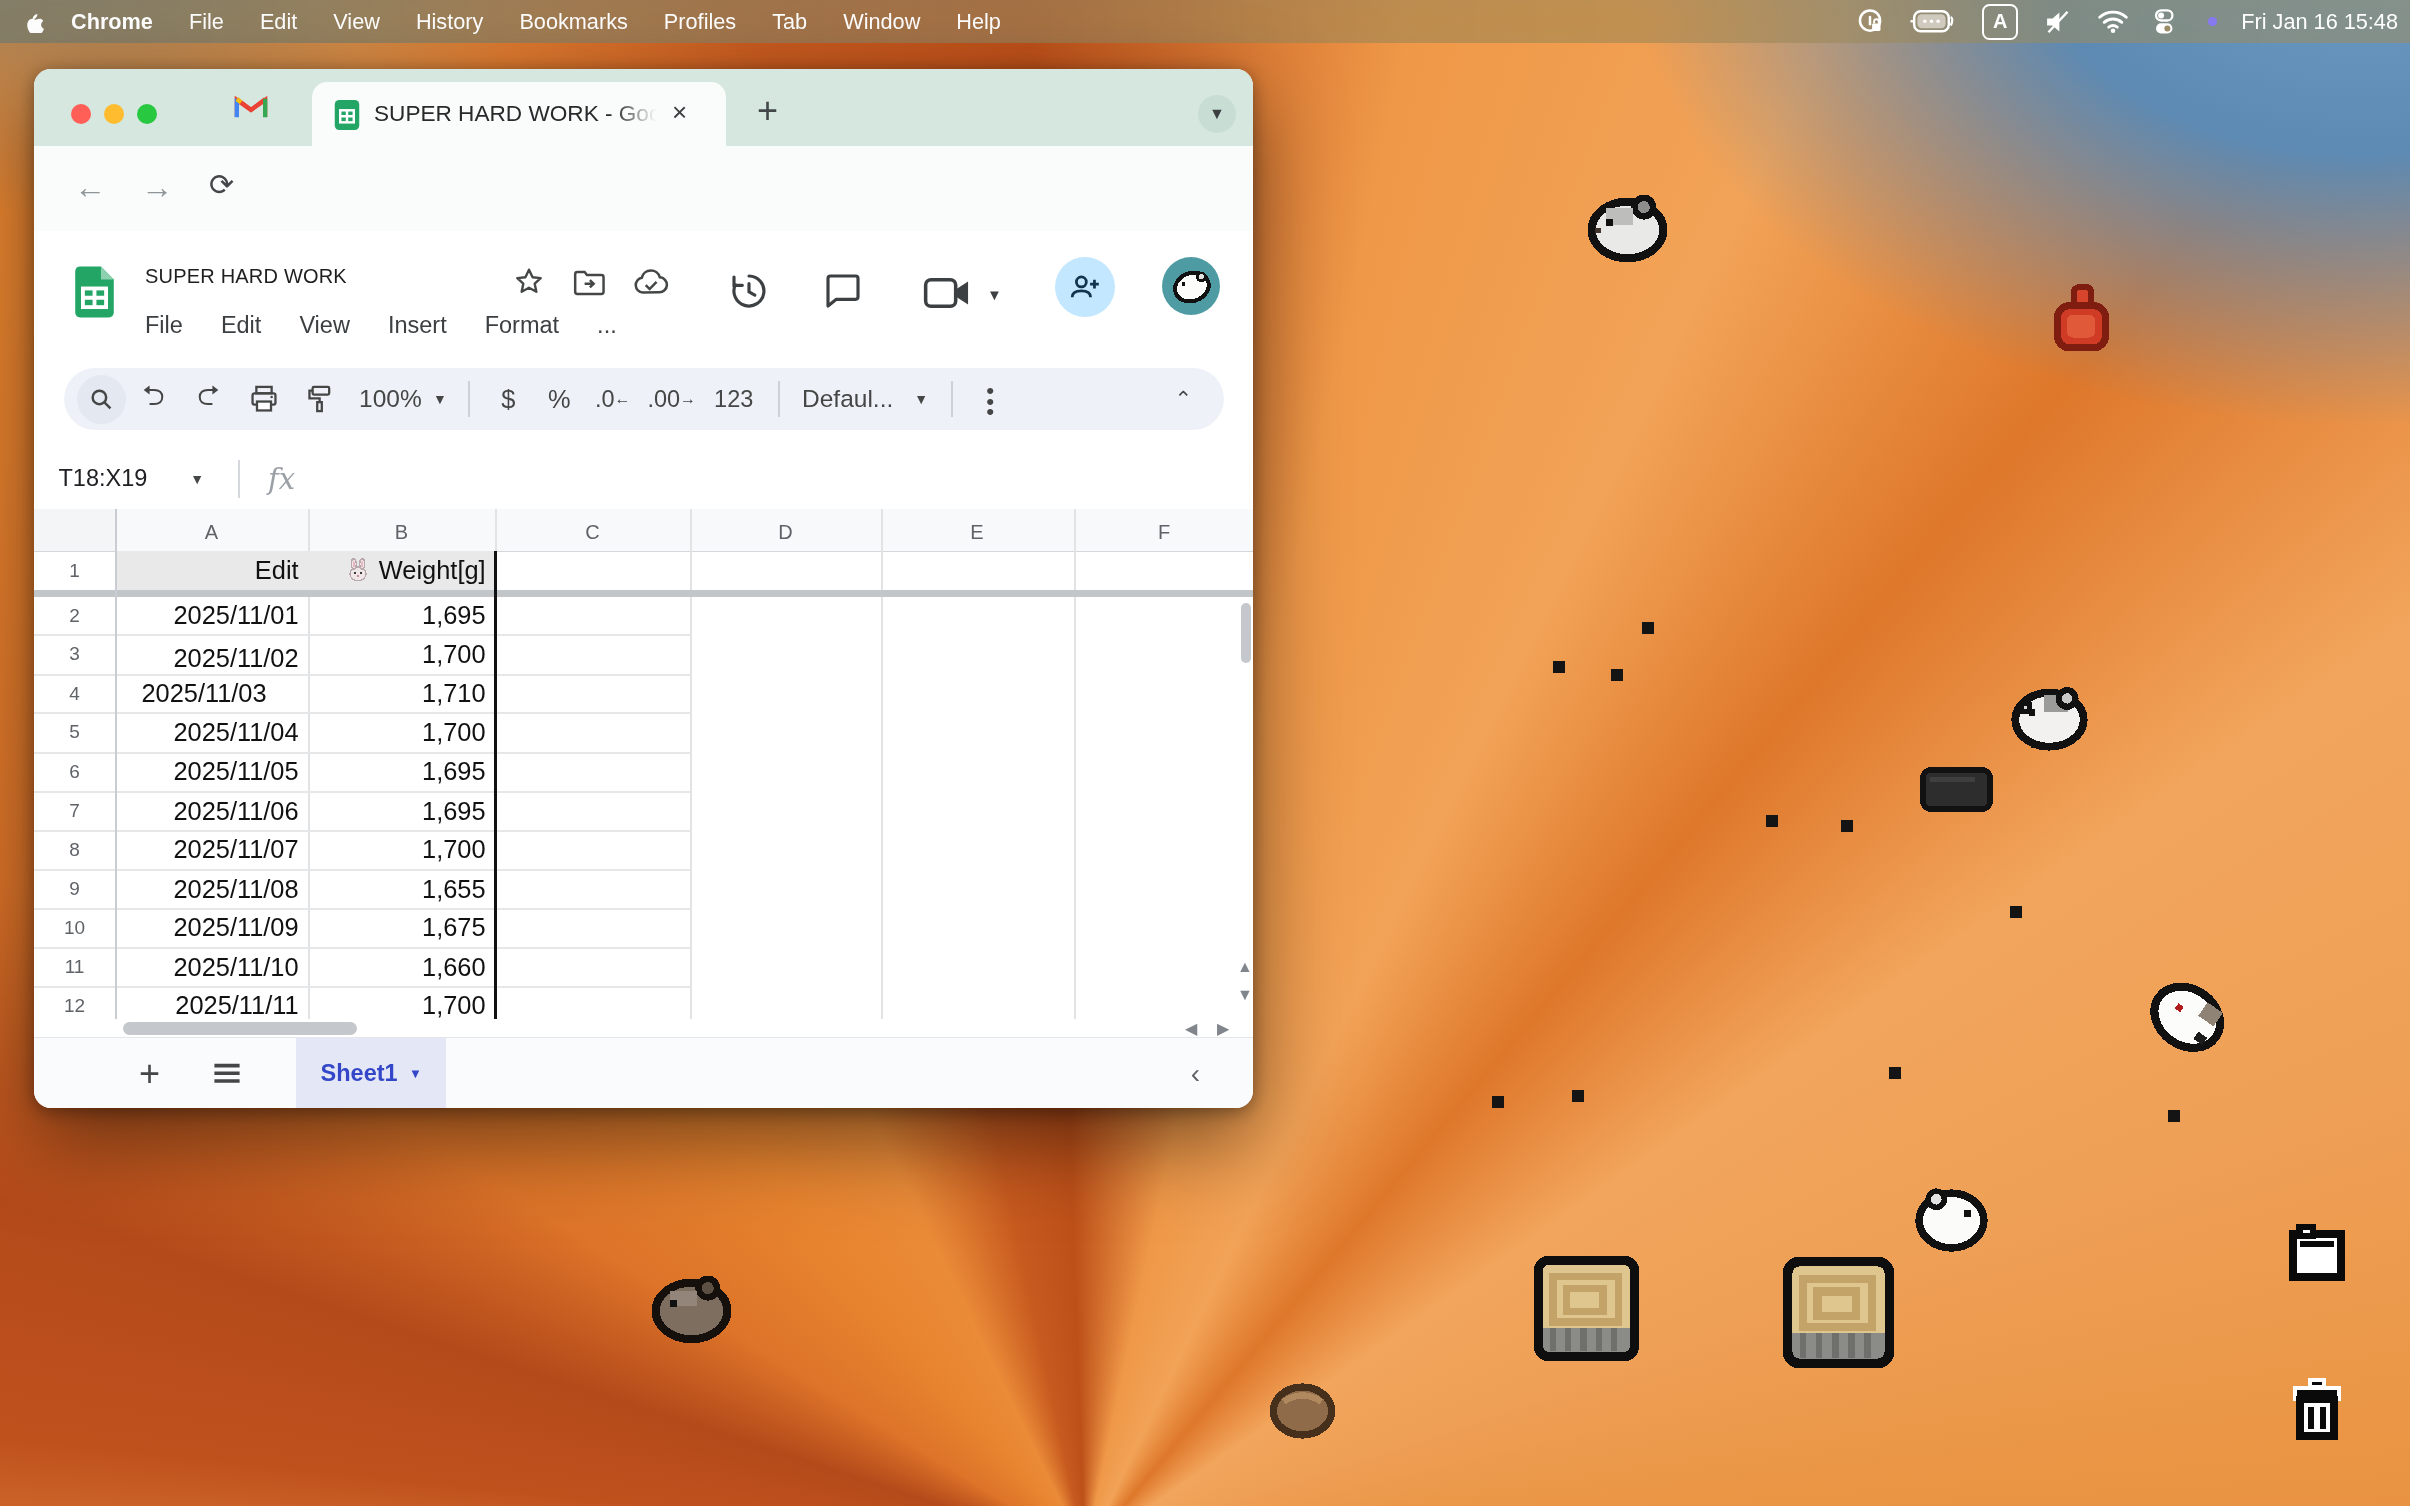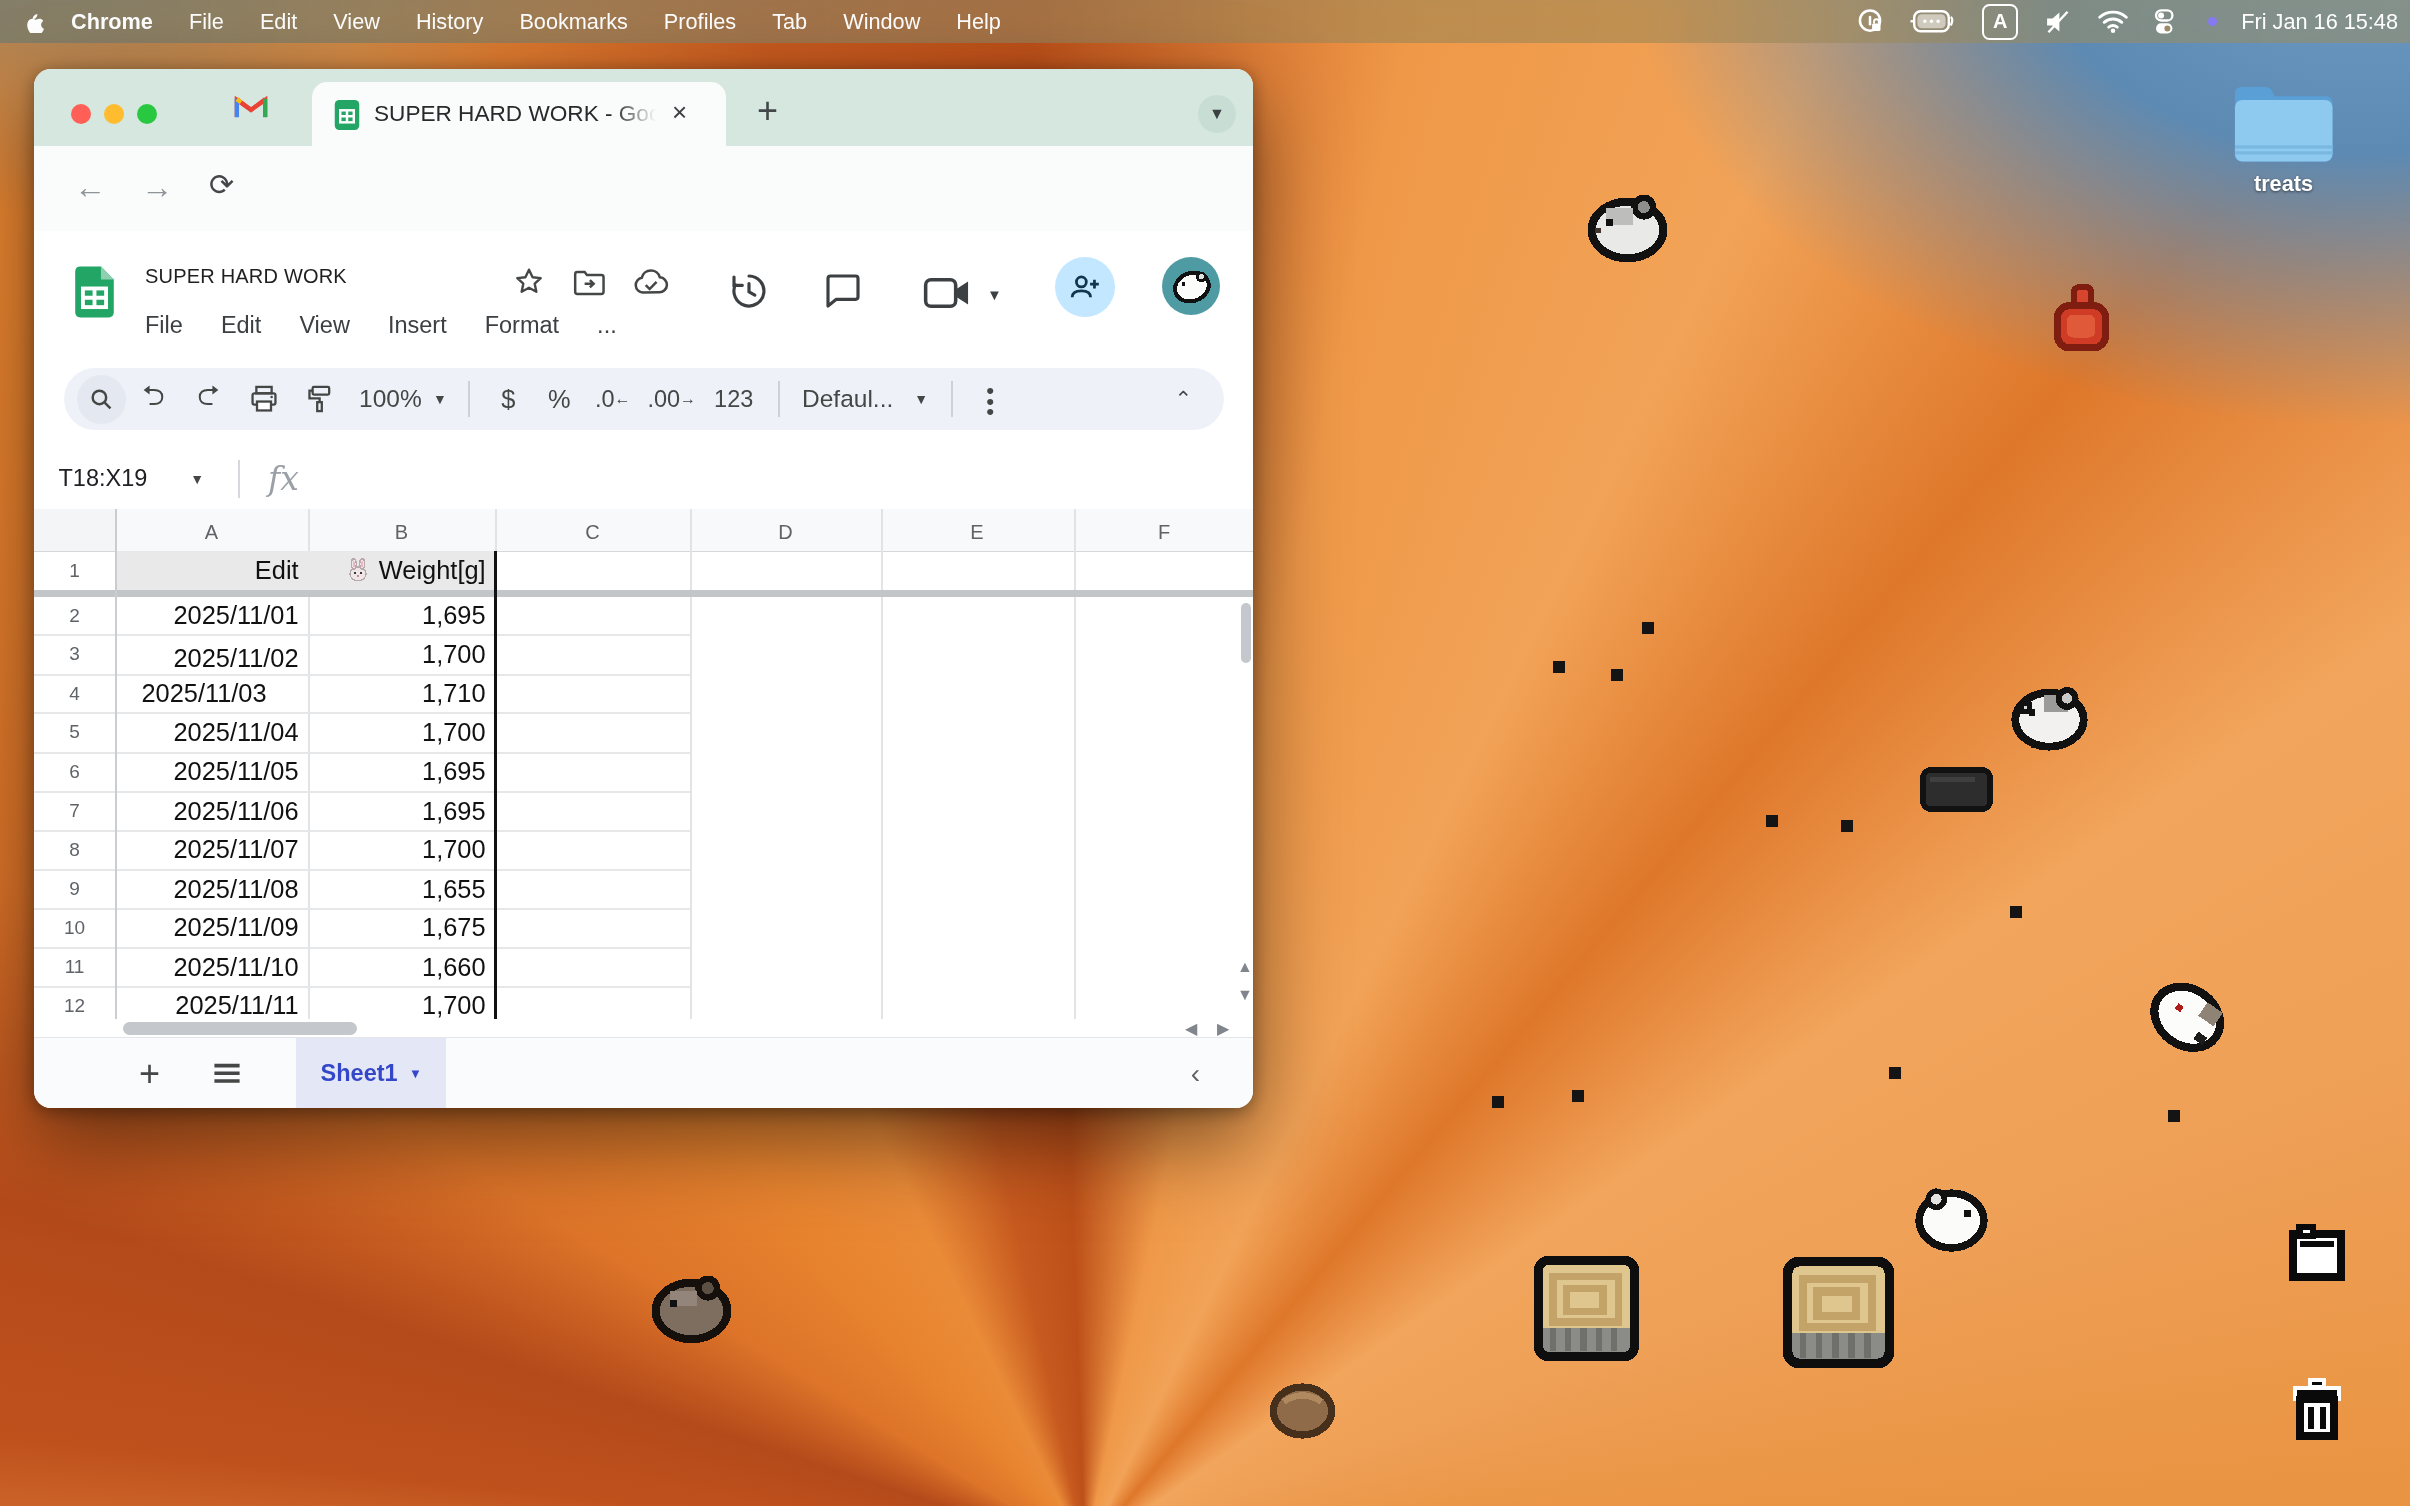--- a/index.html
+++ b/index.html
@@ -173,29 +173,20 @@
     <rect x="2.6" y="0.4" width="2.6" height="1.8" fill="#fff" stroke="#0a0a0a" stroke-width="1.2"></rect>
     <rect x="2.8" y="3.2" width="6.4" height="1.2" fill="#0a0a0a"></rect>
   </svg>
   <svg class="abs px" style="left:2288px;top:1377px" width="58" height="66" viewBox="0 0 11 12">
     <rect x="4.2" y="0.3" width="2.6" height="1.4" fill="#0a0a0a" stroke="#fff" stroke-width="0.7"></rect>
     <rect x="1.4" y="1.8" width="8.2" height="2" fill="#0a0a0a" stroke="#fff" stroke-width="0.8"></rect>
     <rect x="2.2" y="4" width="6.6" height="7" fill="#fff" stroke="#0a0a0a" stroke-width="1.5"></rect>
     <path d="M4.4 5.4 v4.2 M6.6 5.4 v4.2" stroke="#0a0a0a" stroke-width="1.1"></path>
   </svg>
 
-  <div class="abs" style="left:2215px;top:77px;width:137px">
-    <svg width="111" height="94" viewBox="0 0 24 20" style="display:block;margin:0 auto">
-      <path d="M1.5 3.5 q0-1.5 1.5-1.5 h5 q1.2 0 1.6 1 l.5 1 h11 q1.5 0 1.5 1.5 v11 q0 1.6-1.6 1.6 h-18 q-1.5 0-1.5-1.5 z" fill="#5a9fd6"></path>
-      <rect x="1.5" y="4.8" width="21.1" height="13.3" rx="1.6" fill="#8ecaf0"></rect>
-      <rect x="1.5" y="14.6" width="21.1" height="0.7" fill="#7ab8e2"></rect>
-      <rect x="1.5" y="15.9" width="21.1" height="0.7" fill="#7ab8e2"></rect>
-    </svg>
-    <div class="folder-label">treats</div>
-  </div>
 
   <div class="abs menubar">
     <svg width="21" height="24.5" viewBox="0 0 16 19" style="margin:0 9.4px 1.9px 22.6px">
       <path fill="#fff" d="M11 4.6c-.9.1-2 .7-2.6 1.4-.6.6-1.1 1.6-.9 2.6 1 0 2-.6 2.6-1.3.6-.7 1-1.7.9-2.7zM13.9 13c0-2 1.6-2.9 1.7-3-.9-1.4-2.4-1.6-2.9-1.6-1.2-.1-2.4.7-3 .7-.6 0-1.6-.7-2.6-.7-1.3 0-2.6.8-3.3 2-1.4 2.4-.4 6 1 8 .7 1 1.5 2 2.5 2 1 0 1.4-.6 2.6-.6 1.2 0 1.5.6 2.6.6 1.1 0 1.8-1 2.5-2 .8-1.1 1.1-2.2 1.1-2.3-.1 0-2.2-.9-2.2-3.1z"></path>
     </svg>
     <span class="appname">Chrome</span>
     <span class="mitem">File</span>
     <span class="mitem">Edit</span>
     <span class="mitem">View</span>
     <span class="mitem">History</span>
@@ -437,21 +428,21 @@
       </div>
       <div class="tbsep" style="margin-left:22.6px"></div>
       <div class="tbi" style="width:49px;font-size:22.6px;letter-spacing:0;line-height:10.4px;display:block;text-align:center;padding-top:5.6px">•<br>•<br>•</div>
       <div class="tbi" style="margin-left:auto;margin-right:32px;font-size:21px">⌃</div>
     </div>
 
     <div class="abs fbar">
       <span style="font-size:23.5px;color:#202124;margin-left:24.5px">T18:X19</span>
       <span style="font-size:14px;color:#444746;margin-left:43px">▼</span>
       <div style="width:1.9px;height:38px;background:#d5d8dc;margin-left:34px"></div>
-      <span style="font-family:'DejaVu Serif',serif;font-style:italic;font-size:33px;color:#9aa0a6;margin-left:28px">fx</span>
+      <span style="font-family:'DejaVu Serif',serif;font-style:italic;font-size:29px;color:#9aa0a6;margin-left:28px">fx</span>
       <div style="flex:1;height:100%"></div>
     </div>
 
     <div class="abs grid">
 
       <div class="abs" style="left:0;top:0;width:1219px;height:42px;background:#f8f9fa;border-bottom:1.9px solid #d5d8db"></div>
       <div class="abs" style="left:0;top:0;width:81px;height:42px;background:#f4f5f6;border-right:1.9px solid #c9ccd0"></div>
       <div class="abs colhdr" style="left:81px;width:193px">A</div>
       <div class="abs colhdr" style="left:274px;width:187px">B</div>
       <div class="abs colhdr" style="left:461px;width:195px">C</div>

